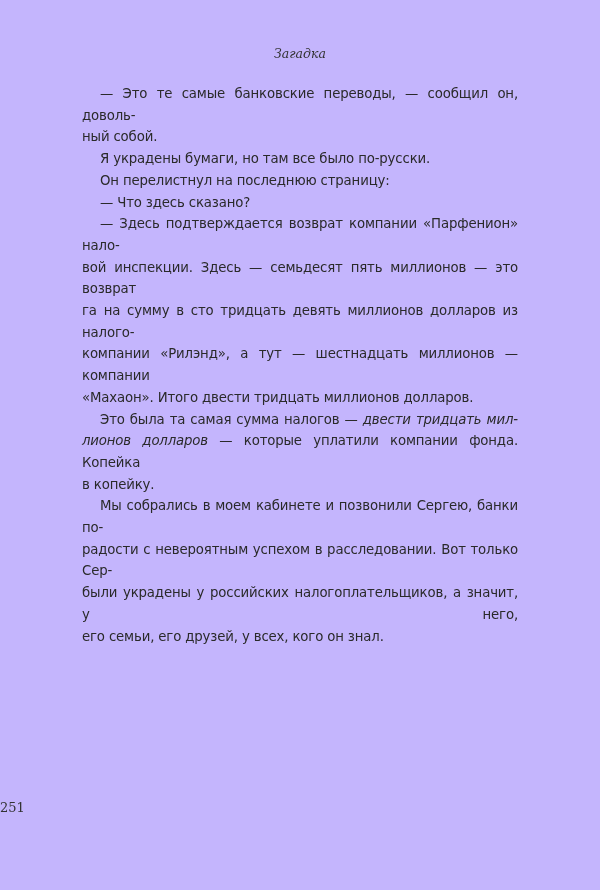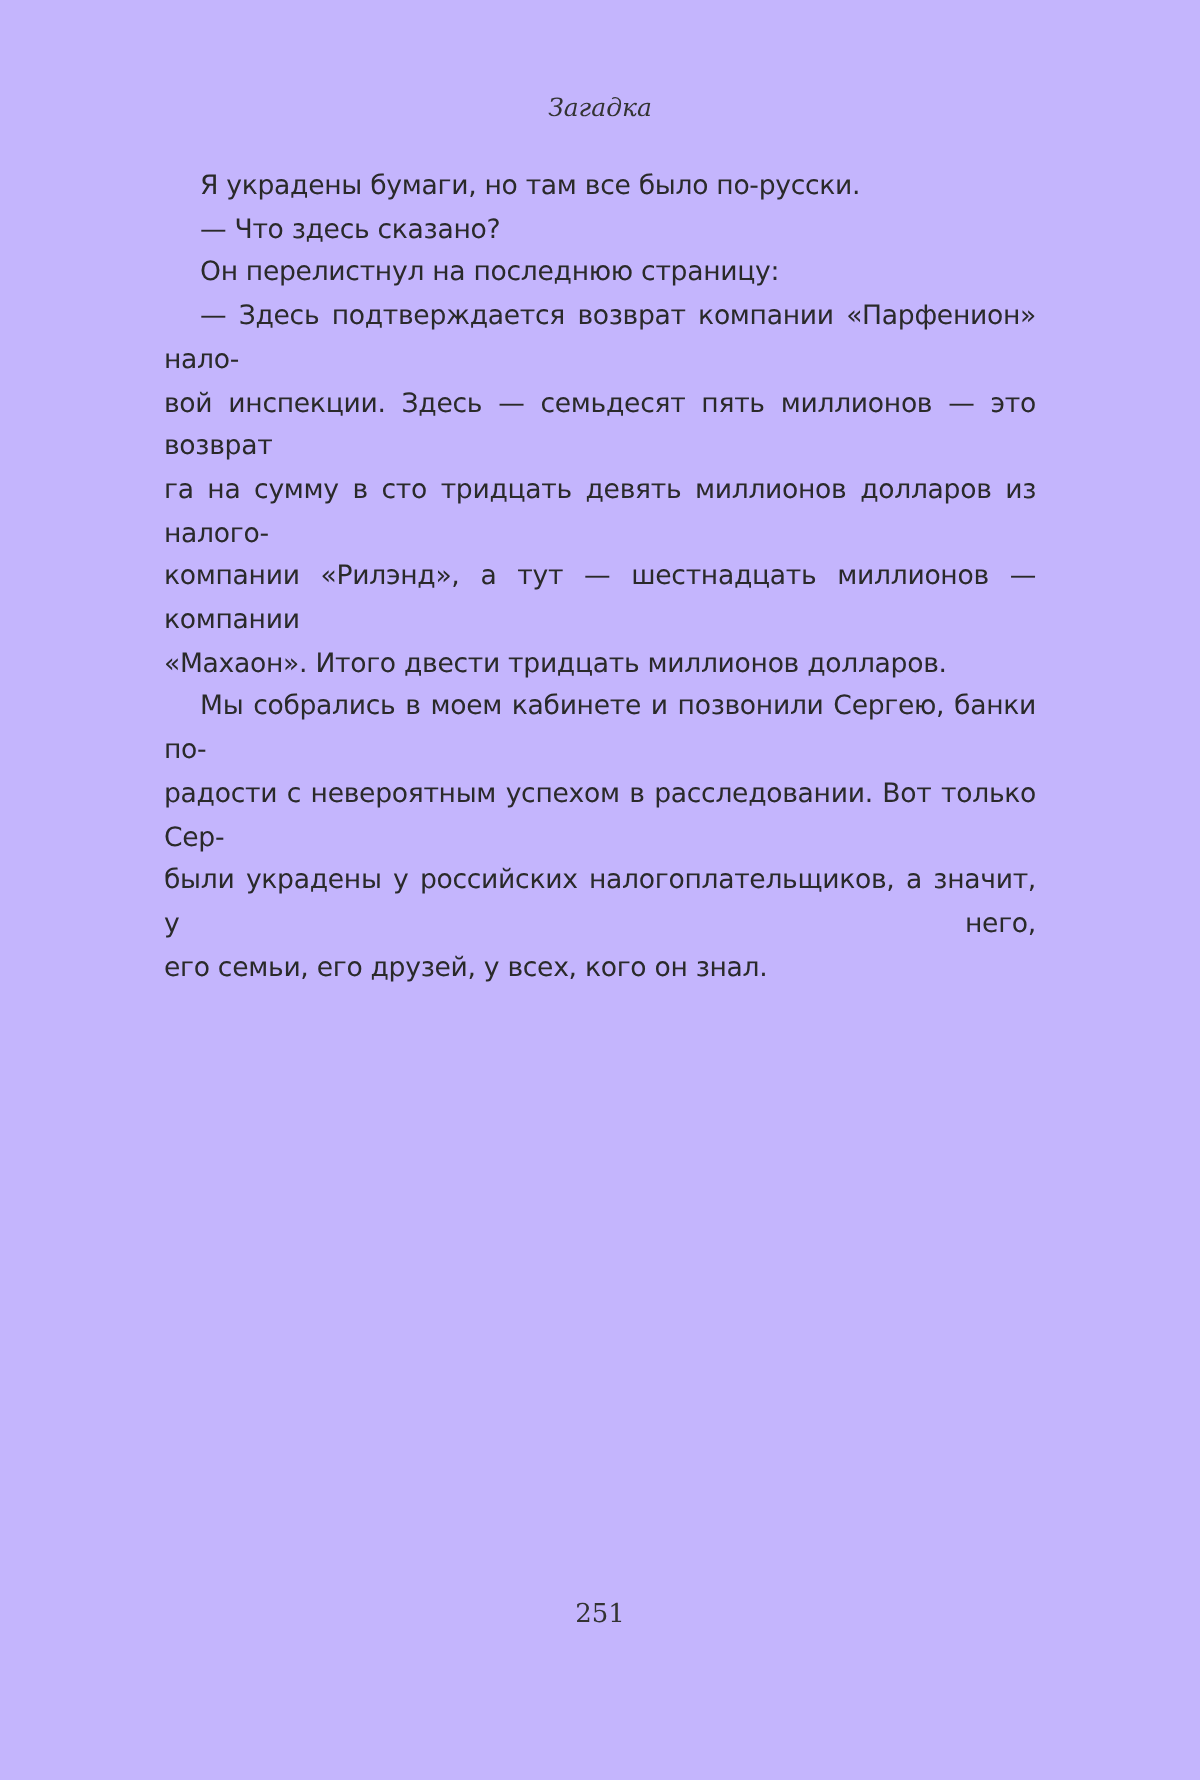--- a/index.html
+++ b/index.html
@@ -16,46 +16,55 @@
       font-family: "DejaVu Sans", sans-serif; font-size: 13.3px; line-height: 21.7px;
       color: #2a2a2a; text-align: justify; hyphens: manual;
       letter-spacing: -0.15px;
     }
     .body-text p { margin: 0; text-indent: 18px; }
     .body-text p .ln { display: block; text-align: justify; text-align-last: justify; text-indent: 0; }
     .body-text p .ln.first { text-indent: 18px; }
     .body-text p .ln.last { text-align-last: left; }
     em { font-style: italic; }
     .folio {
-      position: absolute; top: 800px; left: 0; width: 600px; text-align: center;
+      position: absolute; top: 800px; left: 0; width: 600px; 
       font-family: "DejaVu Serif", serif; font-size: 13px; color: #333;
     }
   </style>
 </head>
 <body>
 
 <div class="page">
   <div class="running-head">Загадка</div>
 
   <div class="body-text">
     <p>
+      <span class="ln first">— Это те самые банковские переводы, — сообщил он, доволь-</span>
+      <span class="ln last">ный собой.</span>
+    </p>
+    <p>
       <span class="ln first last">Я украдены бумаги, но там все было по-русски.</span>
     </p>
     <p>
-      <span class="ln first last">— Что здесь сказано?</span>
+      <span class="ln first last">Он перелистнул на последнюю страницу:</span>
     </p>
     <p>
-      <span class="ln first last">Он перелистнул на последнюю страницу:</span>
+      <span class="ln first last">— Что здесь сказано?</span>
     </p>
     <p>
       <span class="ln first">— Здесь подтверждается возврат компании «Парфенион» нало-</span>
       <span class="ln">вой инспекции. Здесь — семьдесят пять миллионов — это возврат</span>
       <span class="ln">га на сумму в сто тридцать девять миллионов долларов из налого-</span>
       <span class="ln">компании «Рилэнд», а тут — шестнадцать миллионов — компании</span>
       <span class="ln last">«Махаон». Итого двести тридцать миллионов долларов.</span>
+    </p>
+    <p>
+      <span class="ln first"><span>Это была та самая сумма налогов — </span><em>двести тридцать мил-</em></span>
+      <span class="ln"><em>лионов долларов</em><span> — которые уплатили компании фонда. Копейка</span></span>
+      <span class="ln last">в копейку.</span>
     </p>
     <p>
       <span class="ln first">Мы собрались в моем кабинете и позвонили Сергею, банки по-</span>
       <span class="ln">радости с невероятным успехом в расследовании. Вот только Сер-</span>
       <span class="ln">были украдены у российских налогоплательщиков, а значит, у него,</span>
       <span class="ln last">его семьи, его друзей, у всех, кого он знал.</span>
     </p>
 
   </div>
 

